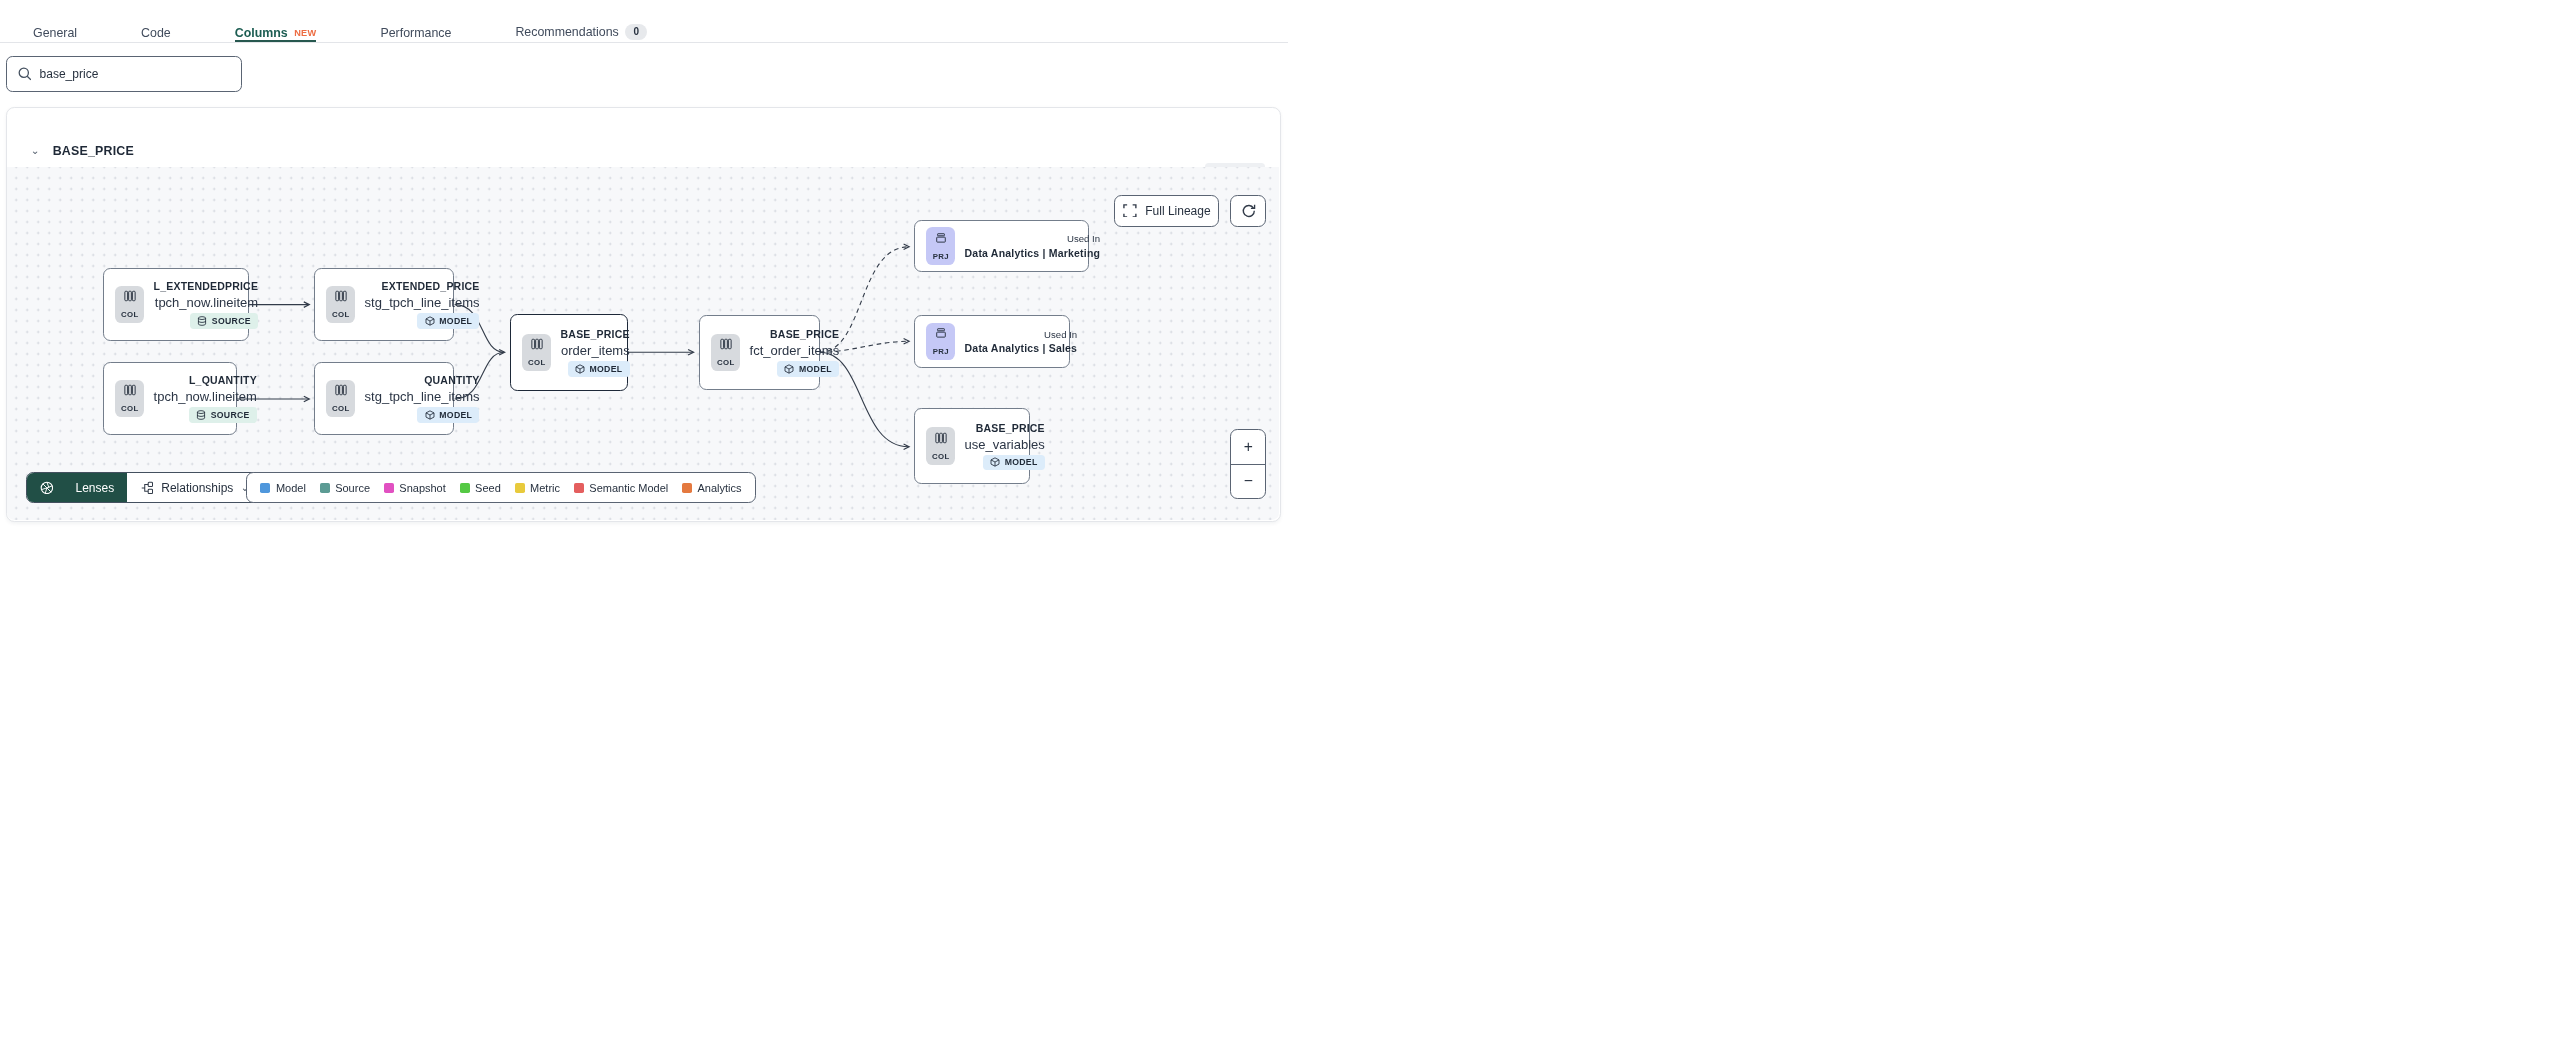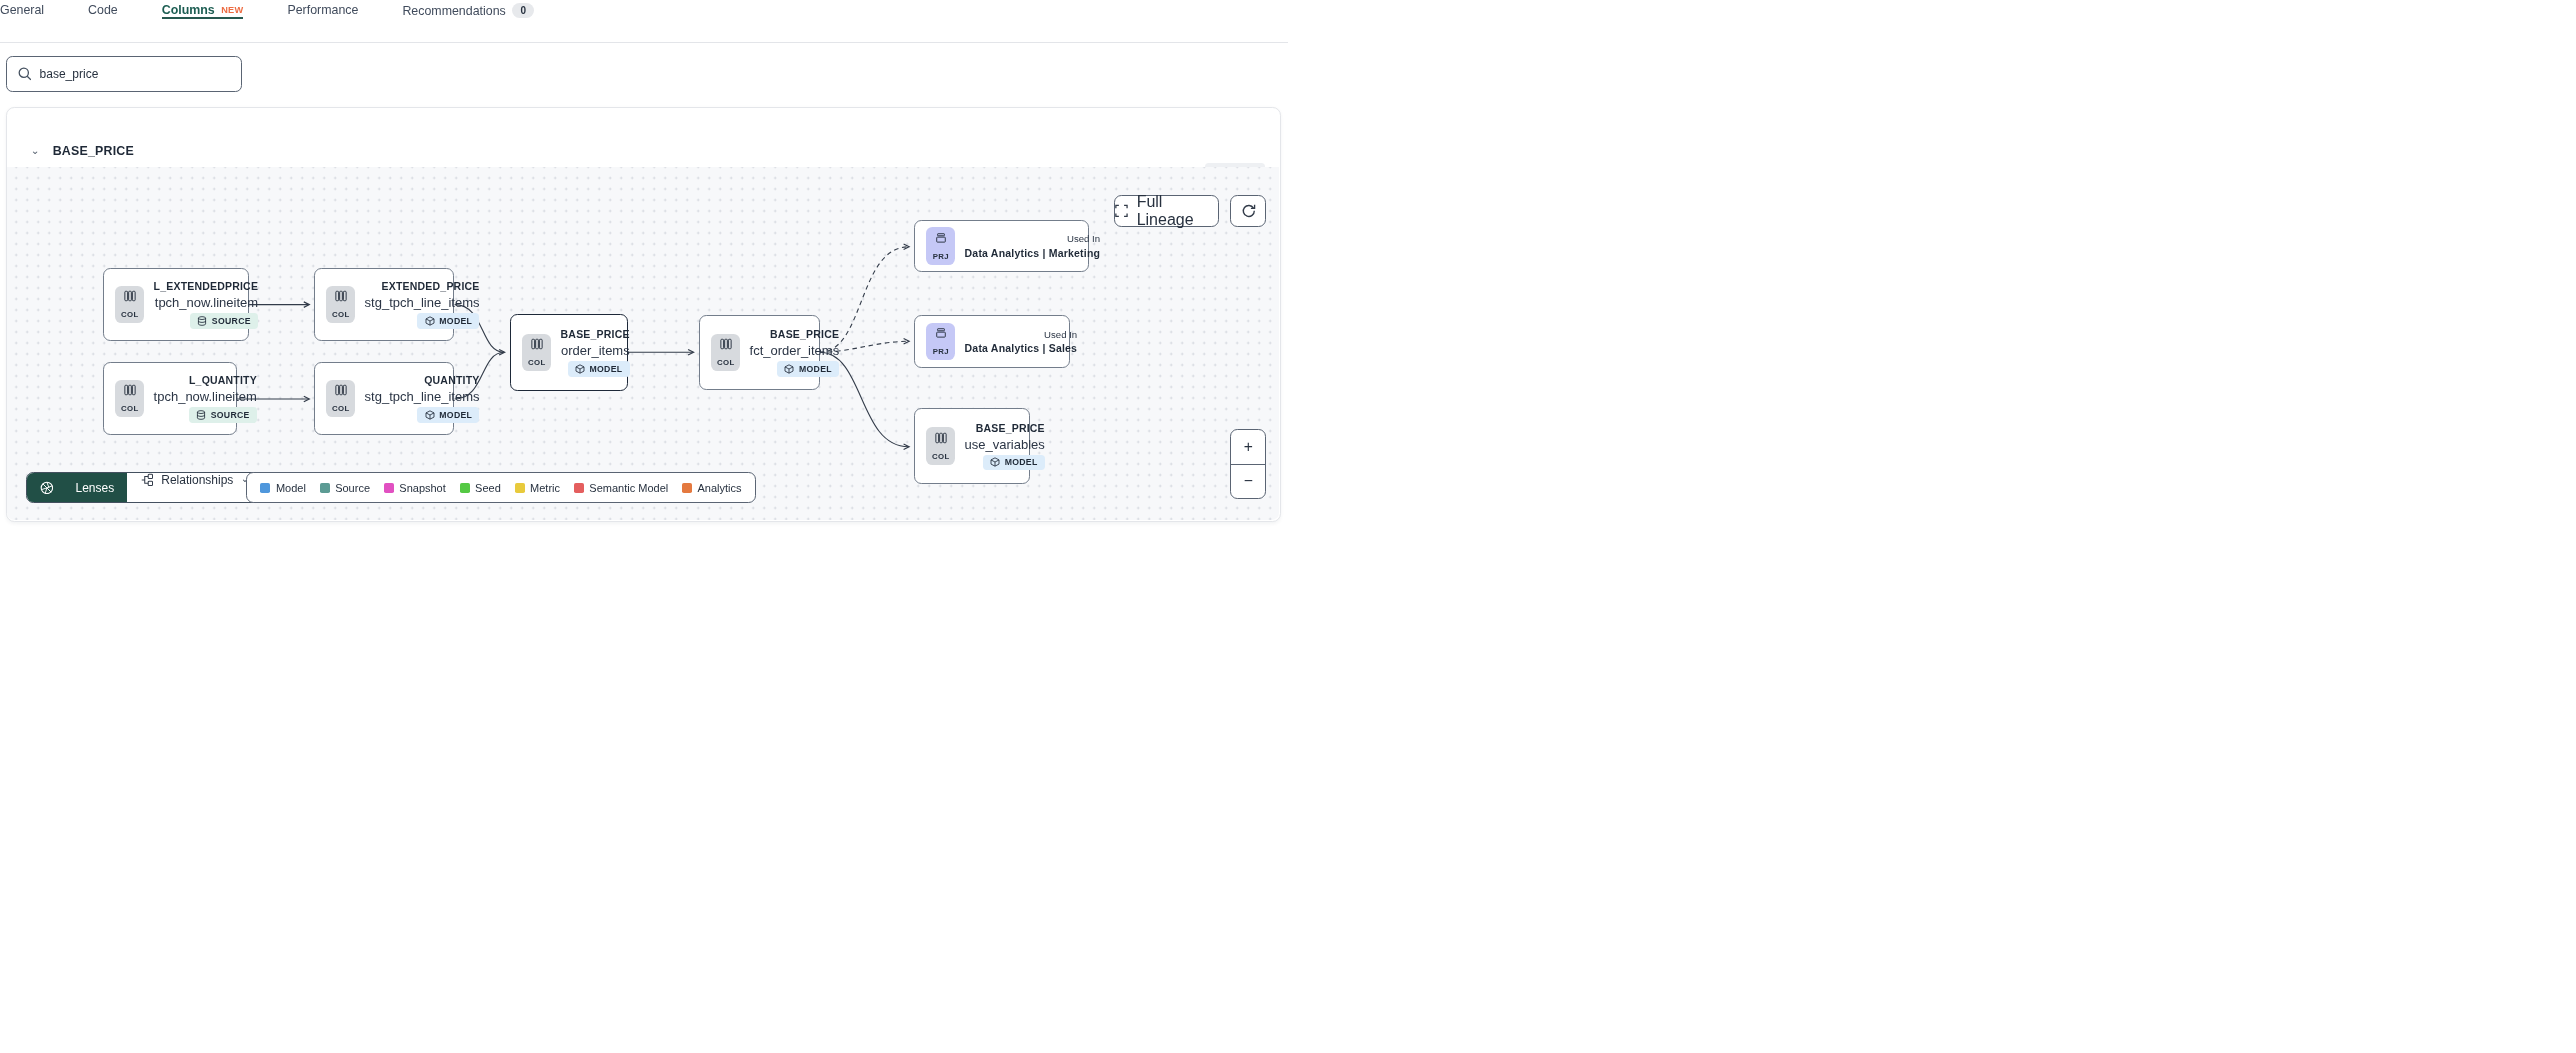--- a/index.html
+++ b/index.html
@@ -1,20 +1,20 @@
 <!DOCTYPE html>
 <html style="font-size:14.7px"><head>
 <meta charset="utf-8">
 <style>
   * { margin:0; padding:0; box-sizing:border-box; }
   html,body { width:1288px; height:527px; background:#ffffff;
     font-family:"Liberation Sans", sans-serif; color:#27313f; overflow:hidden; }
 
   
-  .tabbar { display:flex; align-items:flex-start; gap:44px; 
+  .tabbar { display:flex; align-items:flex-end; gap:64px; padding-left:33px;
     height:43px; border-bottom:0.9px solid #e3e5e9; background:#fff; }
   .tab { display:flex; align-items:center; gap:6.4px; font-size:12.4px; font-weight:500;
     color:#404b5c; border-bottom:2.8px solid transparent; padding-top:2.8px; cursor:pointer; }
   .tab.active { color:#1c5d52; font-weight:700; border-bottom-color:#27584f; }
   .tab .new-badge { color:#ed6c42; font-size:9.2px; font-weight:700; letter-spacing:0.3px; }
   .tab .count-badge { background:#e7e9ec; color:#27313f; font-size:10px; font-weight:600;
     border-radius:916px; padding:2.8px 8.3px; line-height:1; }
 
   
   .search-wrap { position:absolute; left:5.5px; top:56px; width:236px; height:36px;
@@ -67,36 +67,36 @@
   .n4 { left:307px; top:195px; width:140px; height:73px; }
   .n5 { left:503px; top:147px; width:118px; height:77px; }
   .n6 { left:692px; top:148px; width:121px; height:75px; }
   .n7 { left:907px; top:53px;  width:175px; height:52px; }
   .n8 { left:907px; top:148px; width:156px; height:53px; }
   .n9 { left:907px; top:241px; width:116px; height:76px; }
 
   
   .ctl-btn { position:absolute; background:#fff; border:0.9px solid #5a6473; border-radius:7.3px;
     display:flex; align-items:center; justify-content:center; gap:8.3px; cursor:pointer;
-    font-size:16px; color:#27313f; }
+    font-size:12px; color:#27313f; }
   .full-lineage { left:1107px; top:27.5px; width:105px; height:32px; font-weight:500; }
   .refresh { left:1223px; top:27.5px; width:36px; height:32px; }
   .zoomctl { position:absolute; left:1223px; top:262px; width:36px; height:70px;
     background:#fff; border:0.9px solid #5a6473; border-radius:7.3px; overflow:hidden;
     display:flex; flex-direction:column; }
   .zoomctl .zbtn { flex:1; display:flex; align-items:center; justify-content:center;
     font-size:15.6px; color:#27313f; cursor:pointer; }
   .zoomctl .zbtn:first-child { border-bottom:0.9px solid #5a6473; }
 
   
   .lens-group { position:absolute; left:18.3px; top:305px; height:31px; display:flex;
     border:0.9px solid #44505f; border-radius:7.3px; overflow:hidden; background:#fff; }
   .lens-btn { background:#214f46; color:#fff; display:flex; align-items:center; gap:22px;
     padding:0 13px; font-size:12px; font-weight:500; cursor:pointer; }
-  .rel-btn { background:#fff; color:#27313f; display:flex; gap:7.3px;
+  .rel-btn { background:#fff; color:#27313f; display:flex; align-items:center; gap:7.3px;
     padding:0 13px; font-size:12px; cursor:pointer; }
   .rel-btn .dd { font-size:10px; color:#44505f; }
 
   .legend { position:absolute; left:239px; top:305px; height:31px; background:#fff;
     border:0.9px solid #5a6473; border-radius:7.3px; display:flex; align-items:center;
     gap:13.8px; padding:0 13px; }
   .legend-item { display:flex; align-items:center; gap:5.5px; font-size:11px; color:#27313f; }
   .swatch { width:10px; height:10px; border-radius:1.8px; }
 </style>
 </head>

